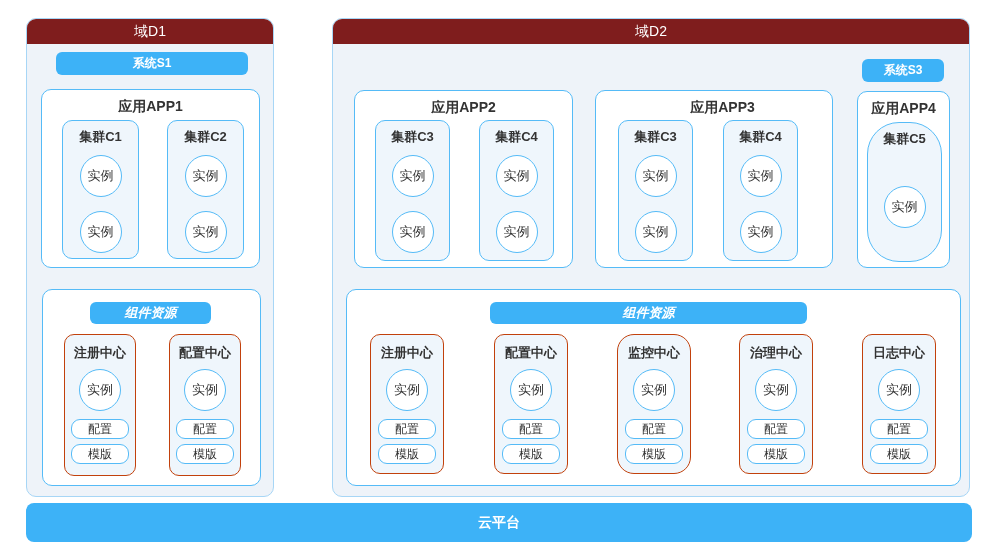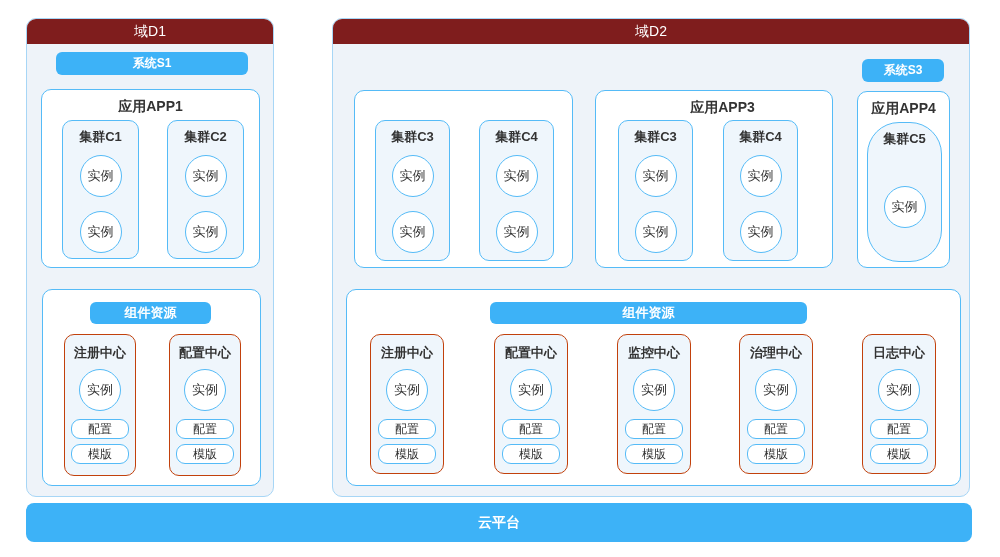--- a/index.html
+++ b/index.html
@@ -37,21 +37,21 @@
   .inst{
     width:40px;height:40px;border-radius:50%;background:#fff;border:1px solid #55bbf7;
     margin:9px auto 0;display:flex;align-items:center;justify-content:center;
     font-size:13px;color:#333;
   }
   .inst + .inst{margin-top:14px;}
   .inst--single{margin-top:38px;}
   .resource-pill{
     position:absolute;background:#3db2f7;border-radius:6px;color:#fff;
     font-size:13px;font-weight:700;
-    display:flex;align-items:center;justify-content:center;
+    display:flex;align-items:center;justify-content:center;font-style:italic;
   }
   .center-panel{
     position:absolute;background:#eff6fc;border:1px solid #c2410c;border-radius:10px;
   }
   .center-title{
     text-align:center;font-size:13px;font-weight:700;margin-top:9px;color:#333;
   }
   .center-panel .inst{margin-top:7px;}
   .chip{
     width:56px;height:18px;background:#fff;border:1px solid #55bbf7;border-radius:9px;
@@ -107,20 +107,21 @@
     </div>
   </div>
 </div>
 
 <div class="domain" style="left:332px;top:18px;width:636px;height:477px;">
   <div class="domain-header">域D2</div>
 
   <div class="sys-pill" style="left:529px;top:40px;width:82px;height:23px;">系统S3</div>
 
   <div class="white-box" style="left:21px;top:71px;width:217px;height:176px;">
+    <div class="box-title">应用APP2</div>
 
     <div class="cluster" style="left:20px;top:29px;width:73px;height:139px;">
       <div class="cluster-title">集群C3</div>
       <div class="inst">实例</div>
       <div class="inst">实例</div>
     </div>
 
     <div class="cluster" style="left:124px;top:29px;width:73px;height:139px;">
       <div class="cluster-title">集群C4</div>
       <div class="inst">实例</div>
@@ -163,21 +164,21 @@
       <div class="chip">模版</div>
     </div>
 
     <div class="center-panel" style="left:147px;top:44px;width:72px;height:138px;">
       <div class="center-title">配置中心</div>
       <div class="inst">实例</div>
       <div class="chip">配置</div>
       <div class="chip">模版</div>
     </div>
 
-    <div class="center-panel" style="left:270px;top:44px;width:72px;height:138px;">
+    <div class="center-panel" style="left:270px;top:44px;width:72px;height:138px;border-radius:17px;">
       <div class="center-title">监控中心</div>
       <div class="inst">实例</div>
       <div class="chip">配置</div>
       <div class="chip">模版</div>
     </div>
 
     <div class="center-panel" style="left:392px;top:44px;width:72px;height:138px;">
       <div class="center-title">治理中心</div>
       <div class="inst">实例</div>
       <div class="chip">配置</div>

